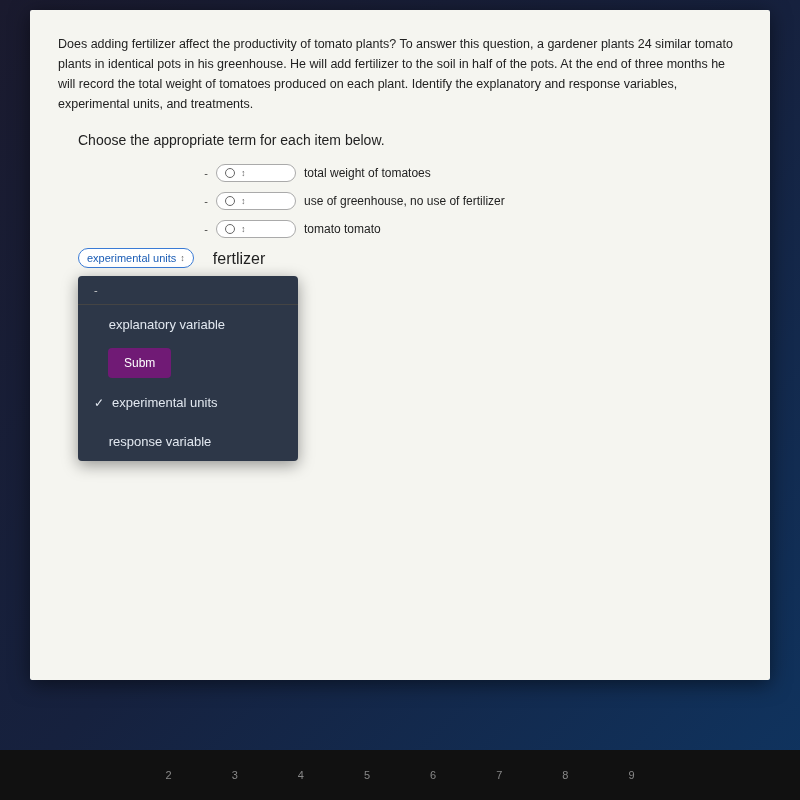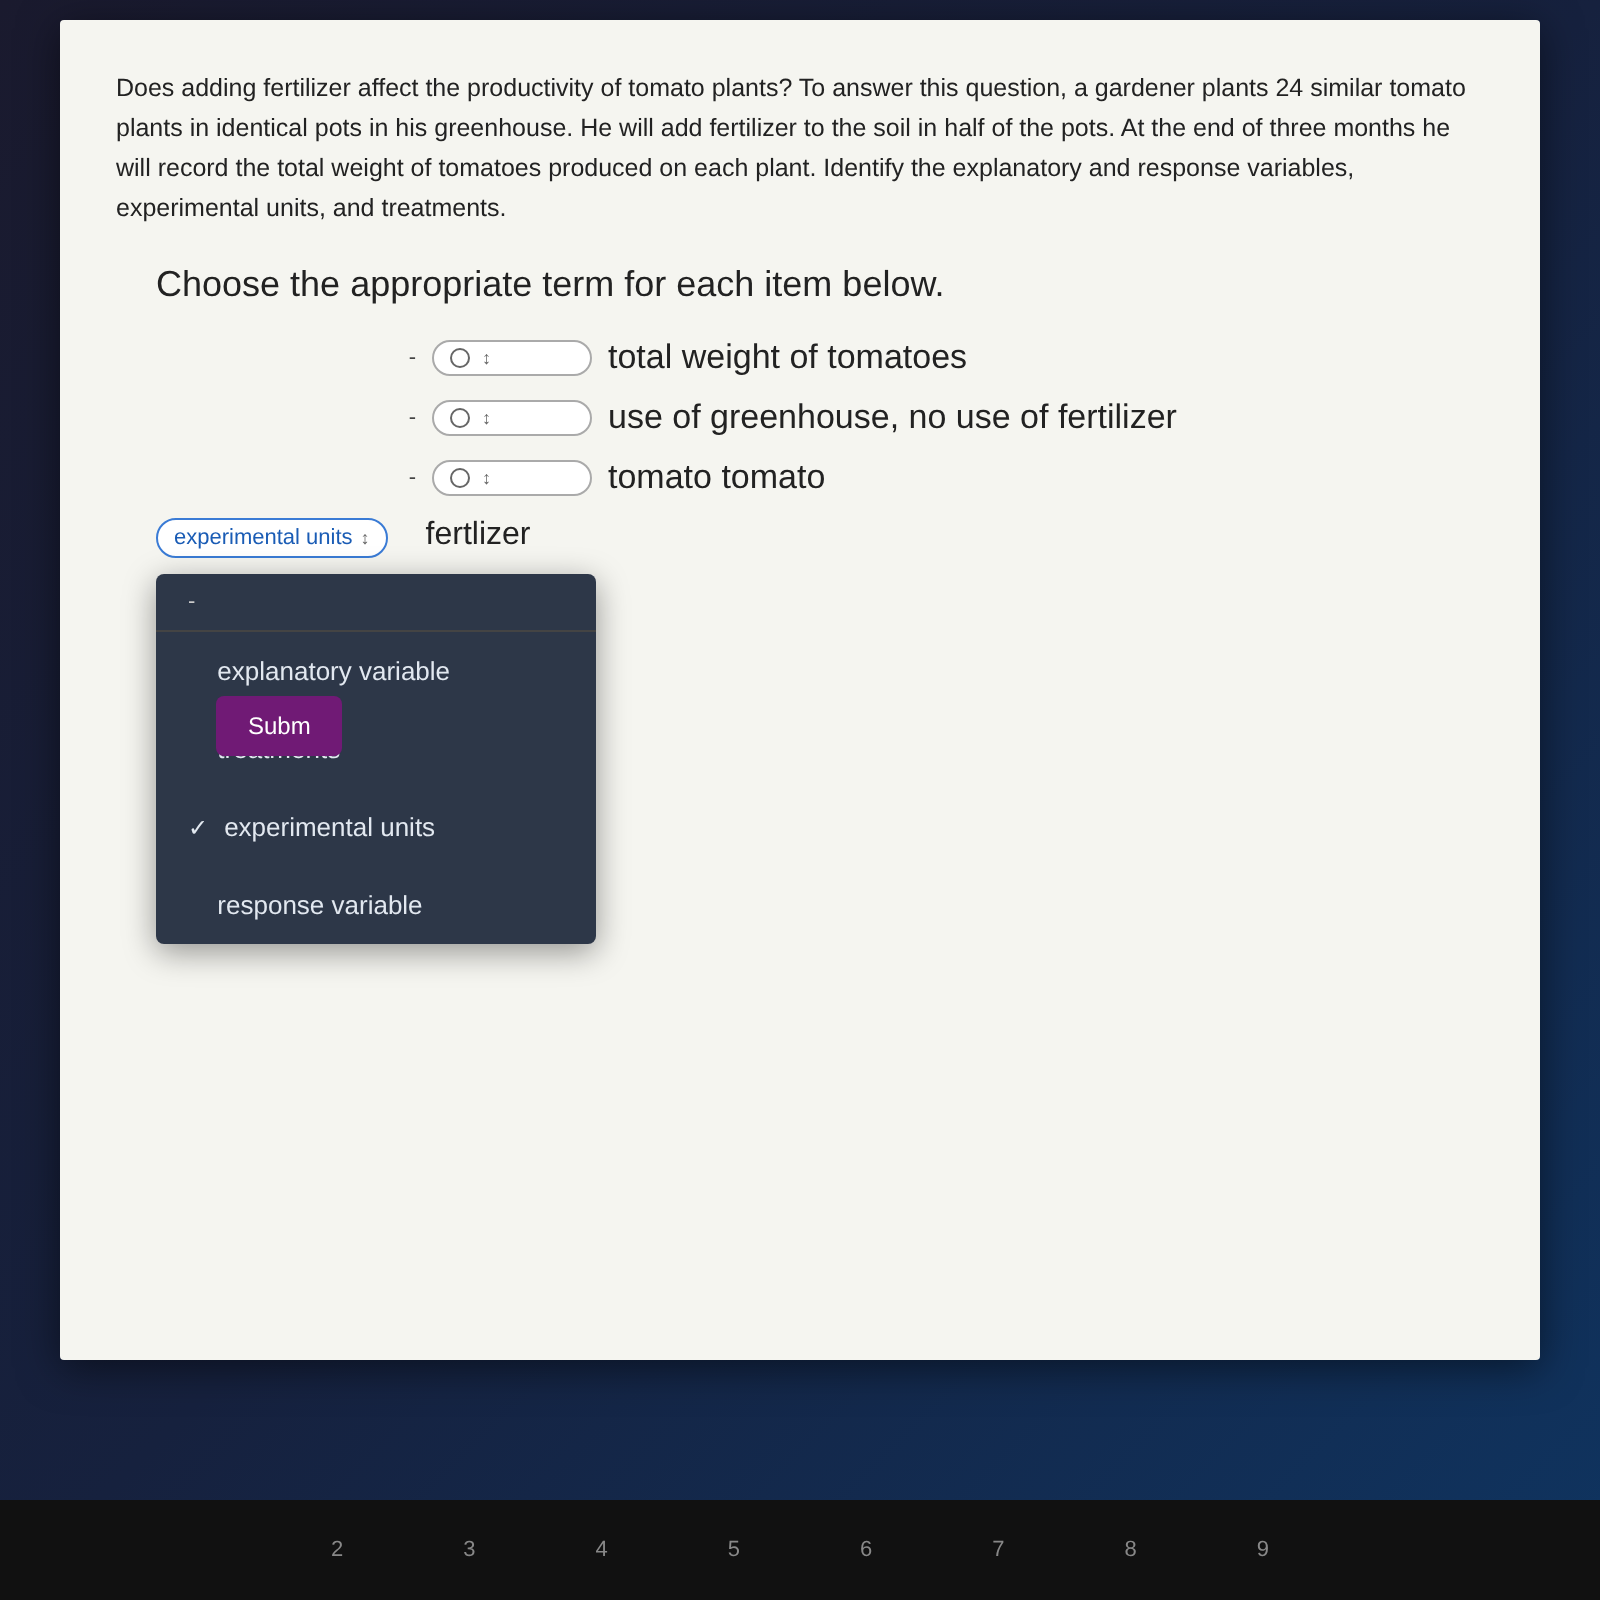--- a/index.html
+++ b/index.html
@@ -39,21 +39,21 @@
     }
 
     .question-text {
       font-size: 12.5px;
       line-height: 1.6;
       color: #222;
       margin-bottom: 18px;
     }
 
     .instruction {
-      font-size: 18px;
+      font-size: 14px;
       color: #222;
       margin-bottom: 16px;
       margin-left: 20px;
     }
 
     .rows-container {
       margin-left: 20px;
       display: flex;
       flex-direction: column;
       gap: 10px;
@@ -85,27 +85,27 @@
       cursor: pointer;
       min-width: 80px;
     }
 
     .select-arrow {
       font-size: 9px;
       color: #666;
     }
 
     .row-value {
-      font-size: 17px;
+      font-size: 12px;
       color: #222;
     }
 
     .bottom-row {
       display: flex;
-      align-items: flex-start;
+      align-items: flex-end;
       gap: 8px;
       margin-left: 20px;
       margin-top: 10px;
       position: relative;
     }
 
     .experimental-pill {
       display: inline-flex;
       align-items: center;
       gap: 4px;

